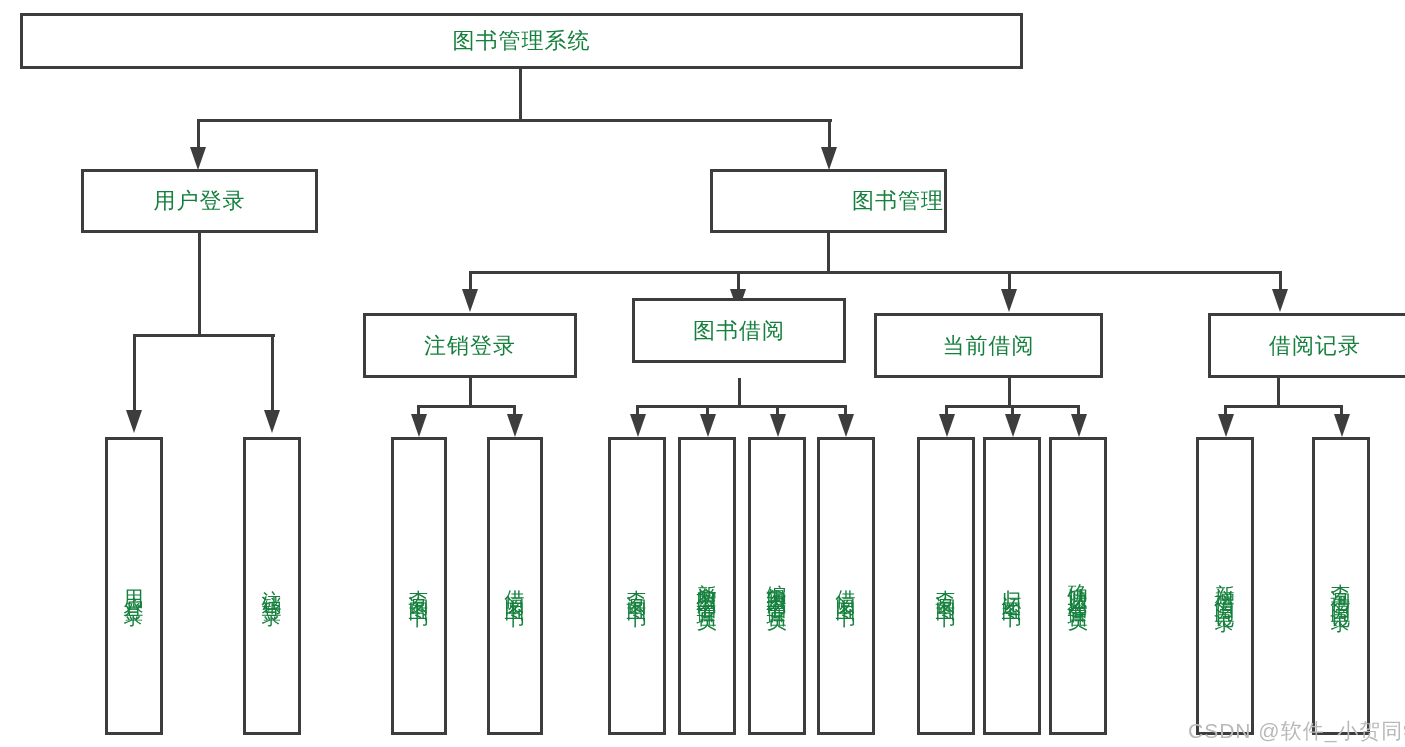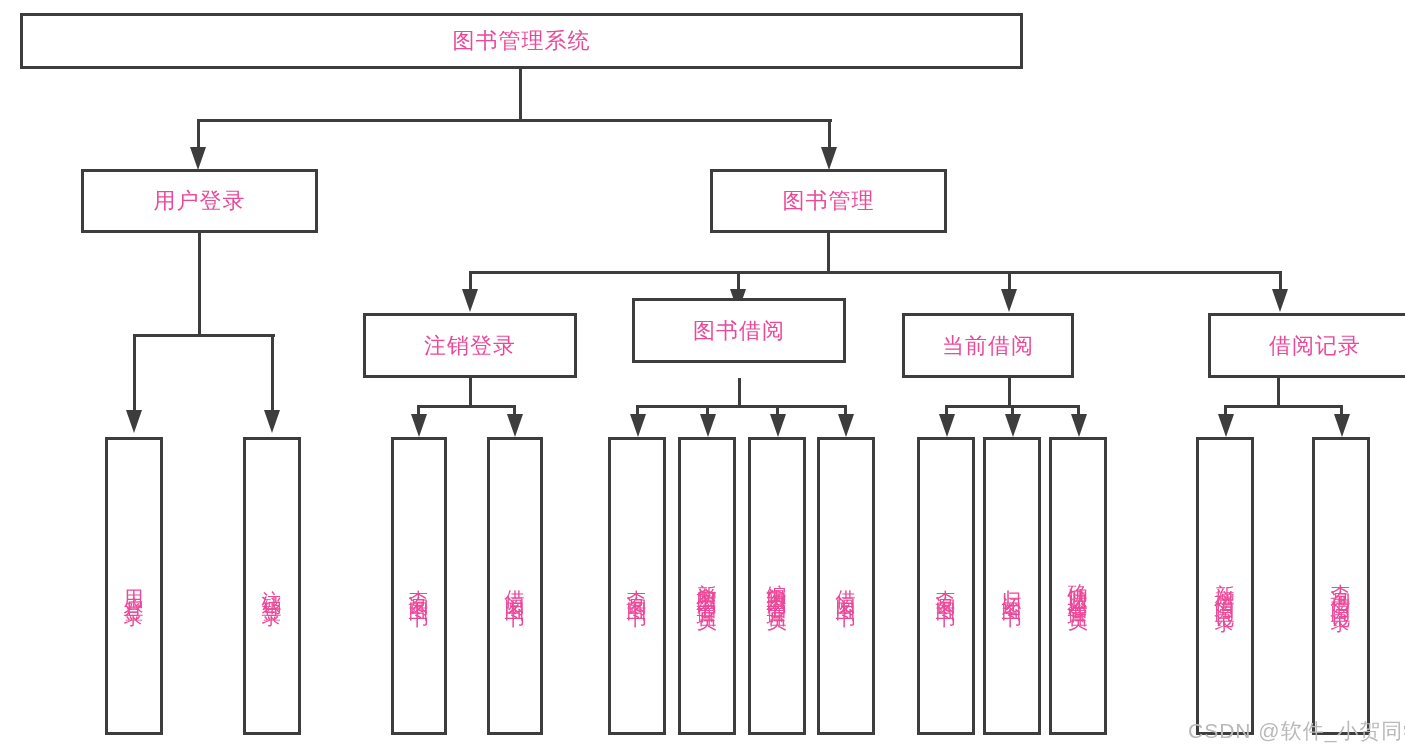--- a/index.html
+++ b/index.html
@@ -8,21 +8,21 @@
     width:1405px;height:747px;
     background:#ffffff;
     font-family:"Liberation Sans","DejaVu Sans",sans-serif;
     overflow:hidden;
   }
   .box{
     position:absolute;
     border:3px solid #3d3d3d;
     background:#ffffff;
     display:flex;align-items:center;justify-content:center;
-    color:#ec4899;
+    color:#15803d;
     box-sizing:border-box;
   }
   .h-label{font-size:22px;letter-spacing:1px;}
   .v-box{
     writing-mode:vertical-rl;
     text-orientation:mixed;
     font-size:20px;
     letter-spacing:6px;
     line-height:1;
   }
@@ -37,21 +37,21 @@
   .root{left:20px;top:13px;width:1003px;height:56px;}
   
   .l1-v{left:519px;top:69px;width:3px;height:53px;}
   .l1-h{left:197px;top:119px;width:635px;height:3px;}
   .l1-s1{left:197px;top:119px;width:3px;height:32px;}
   .l1-a1{left:190px;top:147px;}
   .l1-s2{left:828px;top:119px;width:3px;height:32px;}
   .l1-a2{left:821px;top:147px;}
   
   .n-user-login{left:81px;top:169px;width:237px;height:64px;}
-  .n-book-mgmt{left:710px;top:169px;width:237px;height:64px;}
+  .n-book-mgmt{left:710px;top:169px;width:237px;height:64px;justify-content:flex-end;}
   
   .l2a-v{left:198px;top:233px;width:3px;height:104px;}
   .l2a-h{left:133px;top:334px;width:142px;height:3px;}
   .l2a-s1{left:133px;top:334px;width:3px;height:78px;}
   .l2a-a1{left:126px;top:410px;}
   .l2a-s2{left:271px;top:334px;width:3px;height:78px;}
   .l2a-a2{left:264px;top:410px;}
   
   .l2b-v{left:827px;top:233px;width:3px;height:41px;}
   .l2b-h{left:469px;top:271px;width:813px;height:3px;}
@@ -59,21 +59,21 @@
   .l2b-a1{left:462px;top:289px;}
   .l2b-s2{left:737px;top:271px;width:3px;height:21px;}
   .l2b-a2{left:730px;top:289px;}
   .l2b-s3{left:1008px;top:271px;width:3px;height:21px;}
   .l2b-a3{left:1001px;top:289px;}
   .l2b-s4{left:1279px;top:271px;width:3px;height:21px;}
   .l2b-a4{left:1272px;top:289px;}
   
   .n-new-book{left:363px;top:313px;width:214px;height:65px;}
   .n-borrowing{left:632px;top:298px;width:214px;height:65px;}
-  .n-current{left:902px;top:313px;width:172px;height:65px;}
+  .n-current{left:874px;top:313px;width:229px;height:65px;}
   .n-records{left:1172px;top:313px;width:214px;height:65px;margin-left:36px;}
   
   .l3a-v{left:469px;top:378px;width:3px;height:30px;}
   .l3a-h{left:417px;top:405px;width:99px;height:3px;}
   .l3a-s1{left:417px;top:405px;width:3px;height:12px;}
   .l3a-a1{left:411px;top:414px;}
   .l3a-s2{left:513px;top:405px;width:3px;height:12px;}
   .l3a-a2{left:507px;top:414px;}
   
   .l3b-v{left:738px;top:378px;width:3px;height:30px;}

